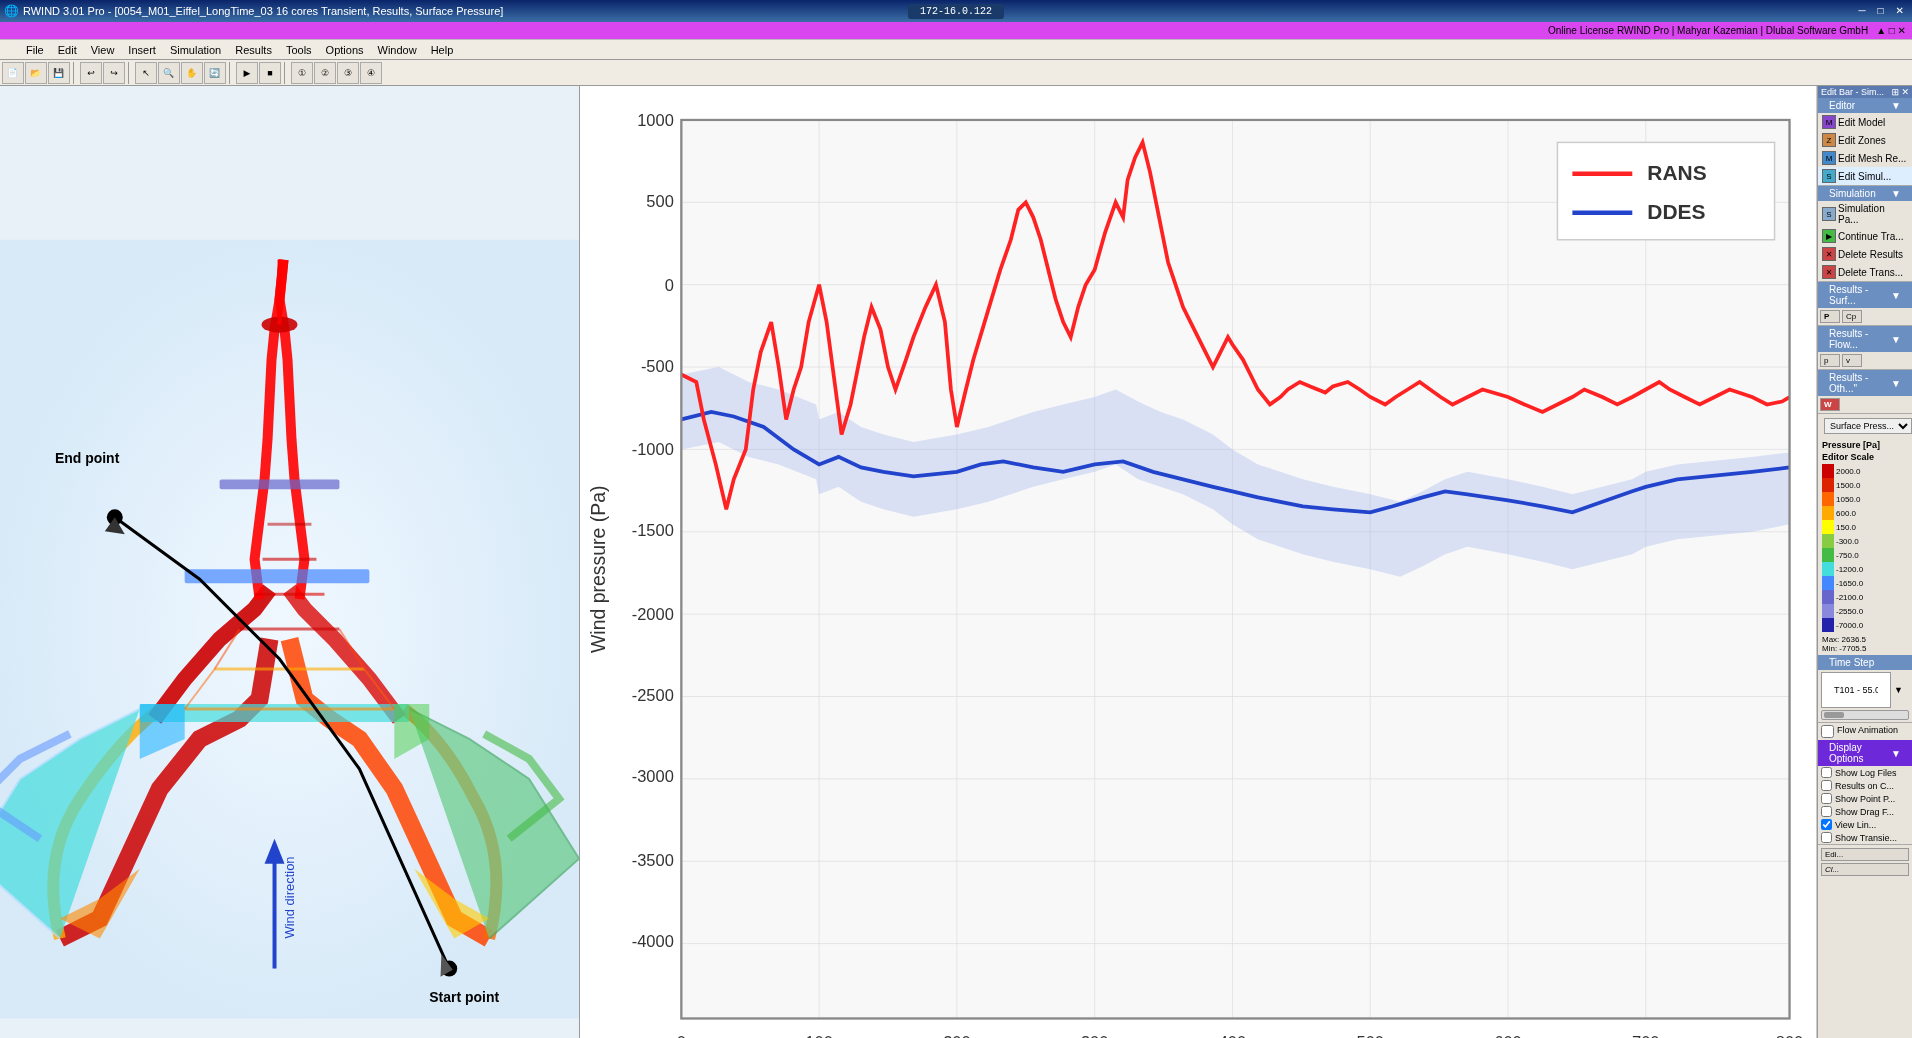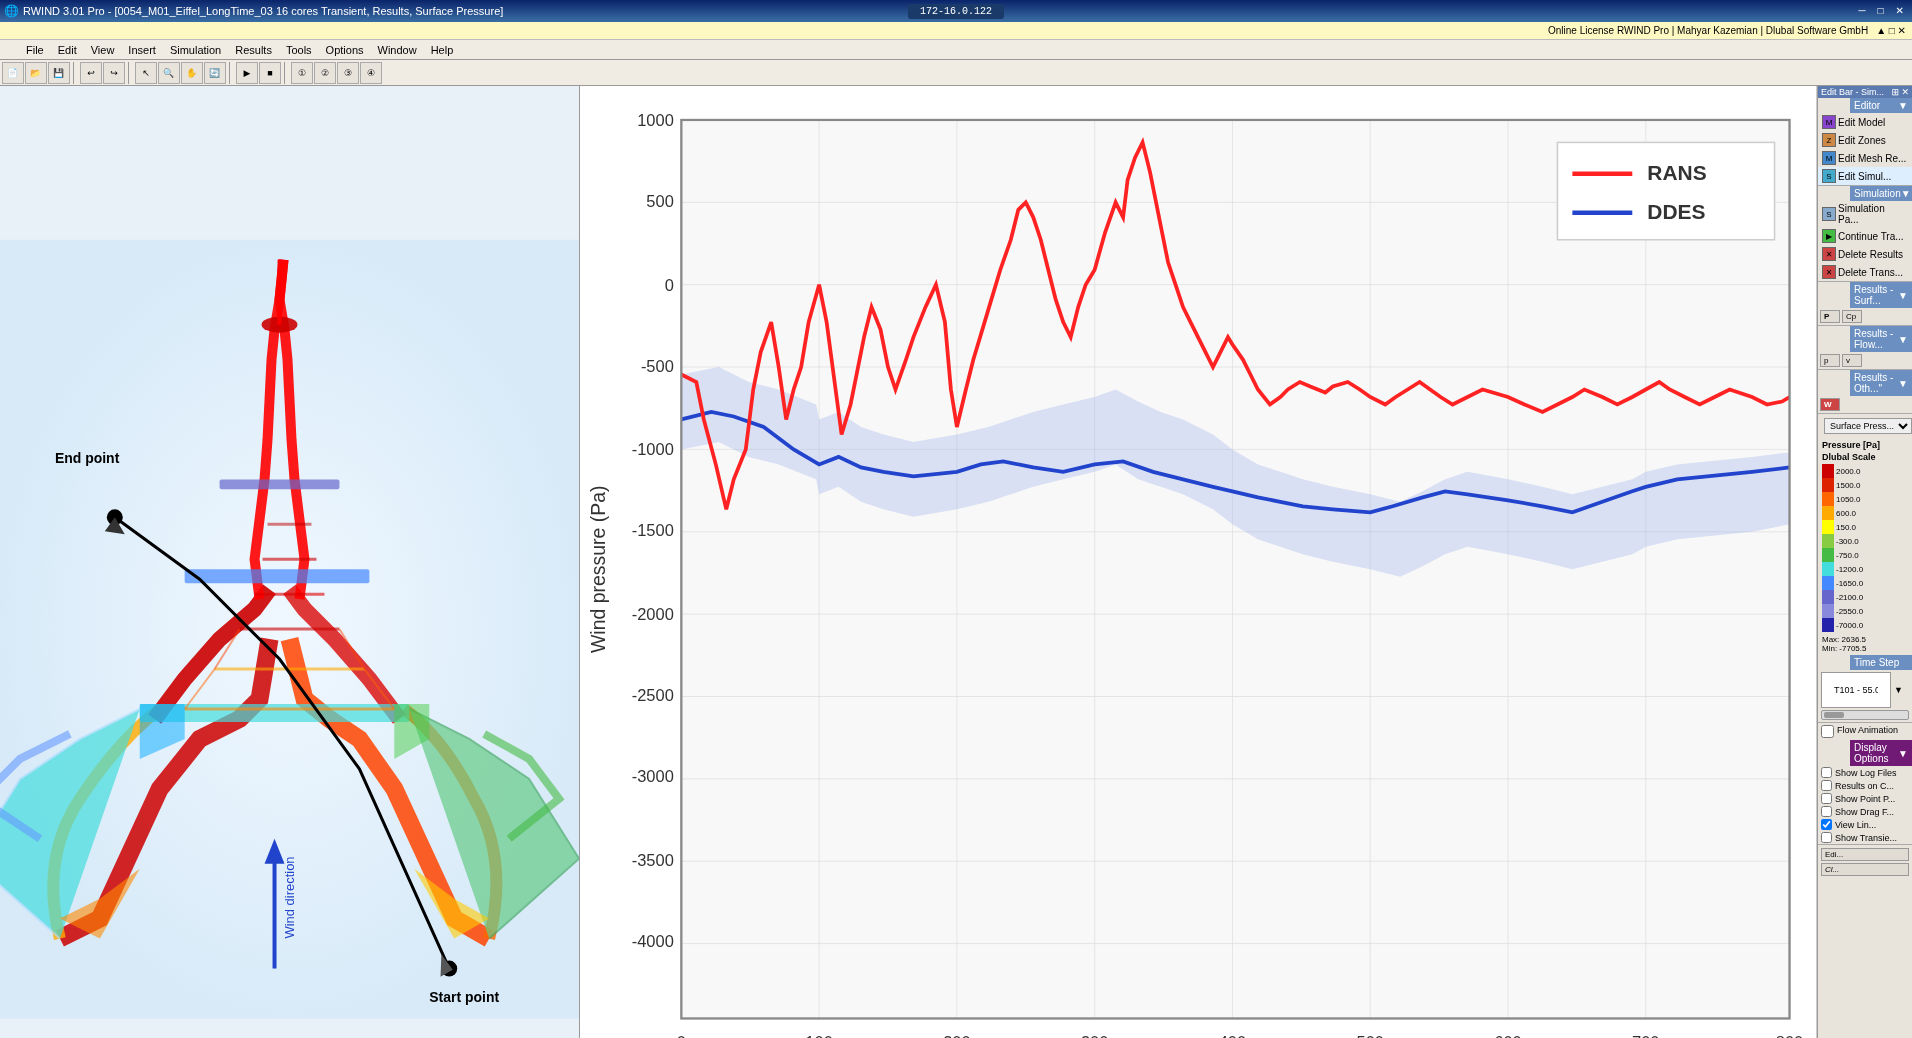--- a/index.html
+++ b/index.html
@@ -48,21 +48,21 @@
     }
     .menu-item {
       padding: 2px 6px;
       cursor: pointer;
       font-size: 11px;
       color: #000;
     }
 
     
     .sub-title-bar {
-      background: #fef9c3;
+      background: #d946ef;
       height: 18px;
       display: flex;
       align-items: center;
       justify-content: flex-end;
       padding: 0 6px;
       font-size: 10px;
       border-bottom: 1px solid #bbb;
     }
 
     
@@ -103,26 +103,25 @@
       border-left: 1px solid #999;
       overflow-y: auto;
       overflow-x: hidden;
     }
 
     
     .rp-section-header {
       background: #6a8fc0;
       color: white;
       font-size: 10px;
-      padding: 2px 4px;
+      padding: 2px 11px;
       display: flex;
       align-items: center;
       justify-content: space-between;
       cursor: pointer;
-      margin-left: 32px;
     }
     .rp-item {
       display: flex;
       align-items: center;
       padding: 2px 4px;
       font-size: 10px;
       cursor: pointer;
       gap: 2px;
     }
     .rp-item-icon {
@@ -596,21 +595,21 @@
     </div>
 
     <div style="padding:2px 3px;">
       <select class="rp-dropdown">
         <option>Surface Press...</option>
       </select>
     </div>
 
     <div class="color-scale">
       <div class="color-scale-title">Pressure [Pa]</div>
-      <div class="color-scale-title">Dlubal Scale</div>
+      <div class="color-scale-title">Editor Scale</div>
       <div>
         <div class="color-scale-row">
           <div class="cs-swatch" style="background:#cc0000;"></div>
           <span class="cs-label">2000.0</span>
         </div>
         <div class="color-scale-row">
           <div class="cs-swatch" style="background:#dd2200;"></div>
           <span class="cs-label">1500.0</span>
         </div>
         <div class="color-scale-row">
@@ -670,21 +669,21 @@
         <div class="scroll-thumb"></div>
       </div>
     </div>
 
     <div class="flow-row">
       <input type="checkbox" style="">
       <span>Flow Animation</span>
     </div>
 
     <div class="rp-section">
-      <div class="rp-section-header" style="background:#701a75;">
+      <div class="rp-section-header" style="background:#6d28d9;">
         <span>Display Options</span>
         <span>▼</span>
       </div>
       <div class="checkbox-row">
         <input type="checkbox" style="">
         <span>Show Log Files</span>
       </div>
       <div class="checkbox-row">
         <input type="checkbox" style="">
         <span>Results on C...</span>

